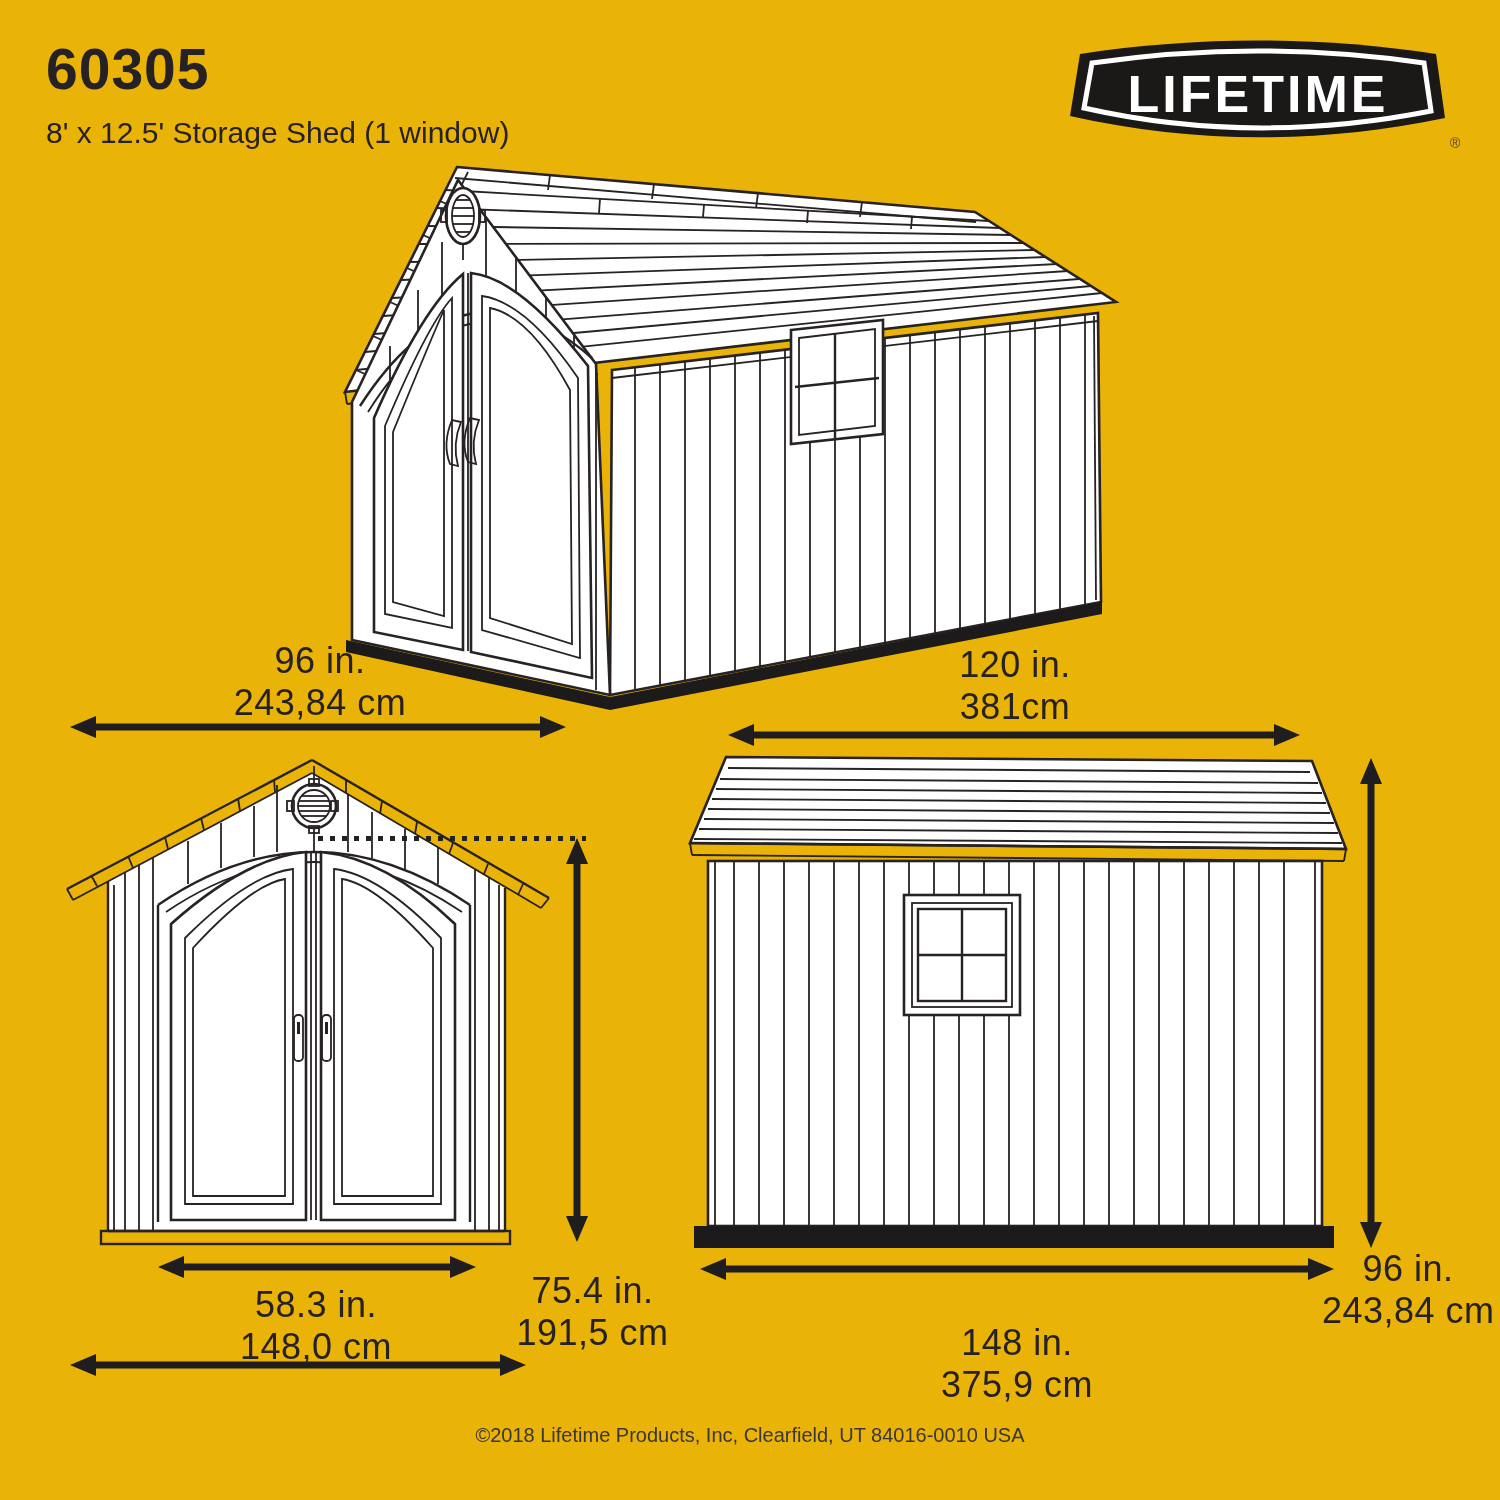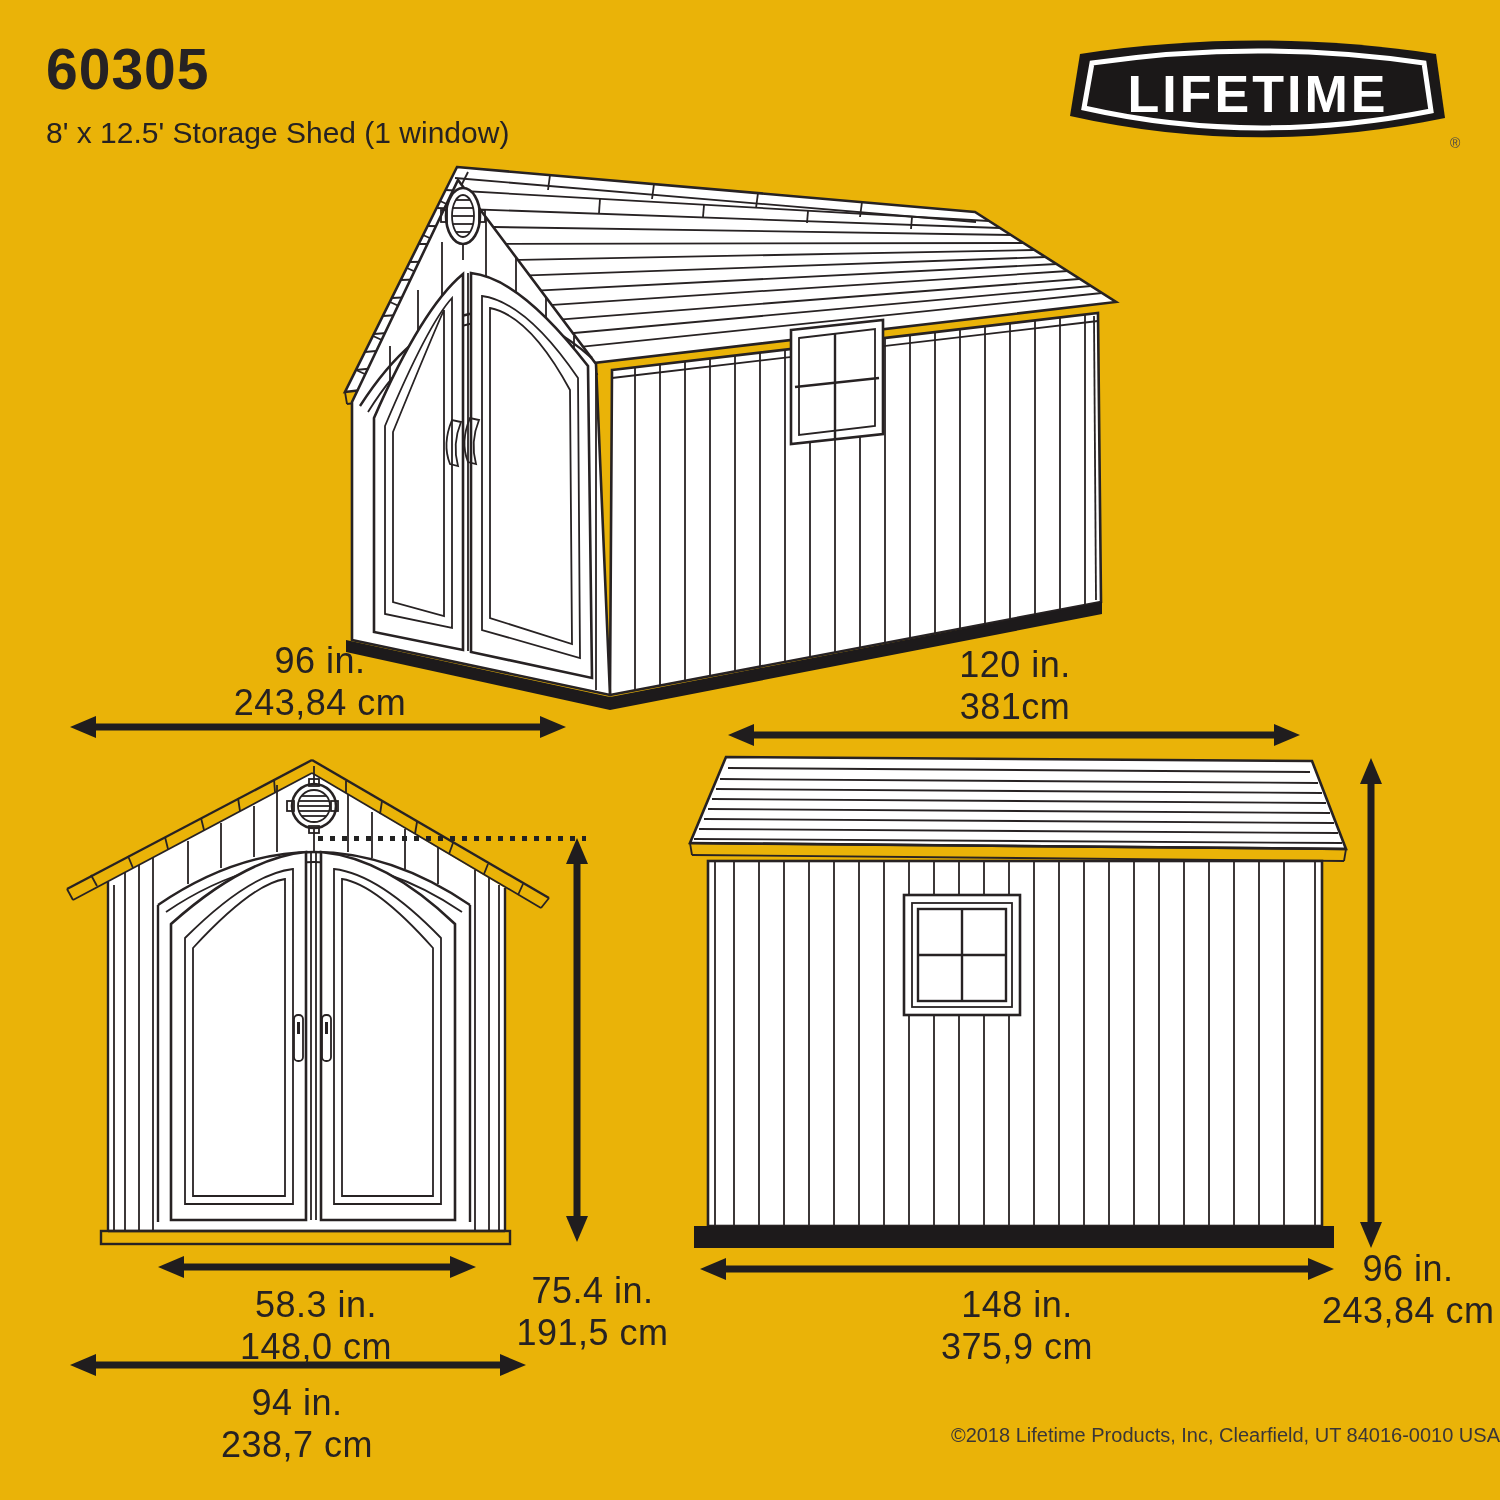--- a/index.html
+++ b/index.html
@@ -11,21 +11,21 @@
   .ln-thin{stroke:#272223;stroke-width:1.8;fill:none;}
   .face{fill:#ffffff;stroke:#272223;stroke-width:2.6;}
   .face-nostroke{fill:#ffffff;stroke:none;}
   .blk{fill:#1d1a1b;stroke:none;}
   .arrow-line{stroke:#201d1e;stroke-width:7;}
   .arrow-head{fill:#201d1e;}
   .dim-label{position:absolute;text-align:center;font-size:36px;line-height:1.17;
              font-weight:400;color:#262223;letter-spacing:.5px;white-space:nowrap;}
   .title-num{font-size:57px;font-weight:700;letter-spacing:1px;color:#262223;}
   .title-sub{font-size:30px;font-weight:400;color:#262223;margin-top:14px;}
-  .copyright{position:absolute;width:100%;text-align:right;font-size:20px;color:#3a3637;}
+  .copyright{position:absolute;width:100%;text-align:center;font-size:20px;color:#3a3637;}
   .dotted{position:absolute;height:5px;
           background:repeating-linear-gradient(90deg,#222 0 5px,transparent 5px 12px);}
 </style>
 </head>
 <body>
 
 <div id="canvas">
 
   <div class="abs" style="left:46px;top:36px;">
     <div class="title-num">60305</div>
@@ -356,31 +356,27 @@
   <div class="dim-label" style="left:785px;top:644px;width:460px;">
     <div>120 in.</div>
     <div>381cm</div>
   </div>
 
   <div class="dim-label" style="left:136px;top:1284px;width:360px;">
     <div>58.3 in.</div>
     <div>148,0 cm</div>
   </div>
 
-  <div class="dim-label" style="left:117px;top:1382px;width:360px;">
-    <div>94 in.</div>
-    <div>238,7 cm</div>
-  </div>
 
   <div class="dim-label" style="left:495px;top:1246px;width:195px;margin-top:24px;">
     <div>75.4 in.</div>
     <div>191,5 cm</div>
   </div>
 
-  <div class="dim-label" style="left:837px;top:1284px;width:360px;">
+  <div class="dim-label" style="left:837px;top:1322px;width:360px;">
     <div>148 in.</div>
     <div>375,9 cm</div>
   </div>
 
   <div class="dim-label" style="left:1322px;top:1248px;width:172px;">
     <div>96 in.</div>
     <div>243,84 cm</div>
   </div>
 
   <div class="copyright" style="top:1424px;">©2018 Lifetime Products, Inc, Clearfield, UT 84016-0010 USA</div>

